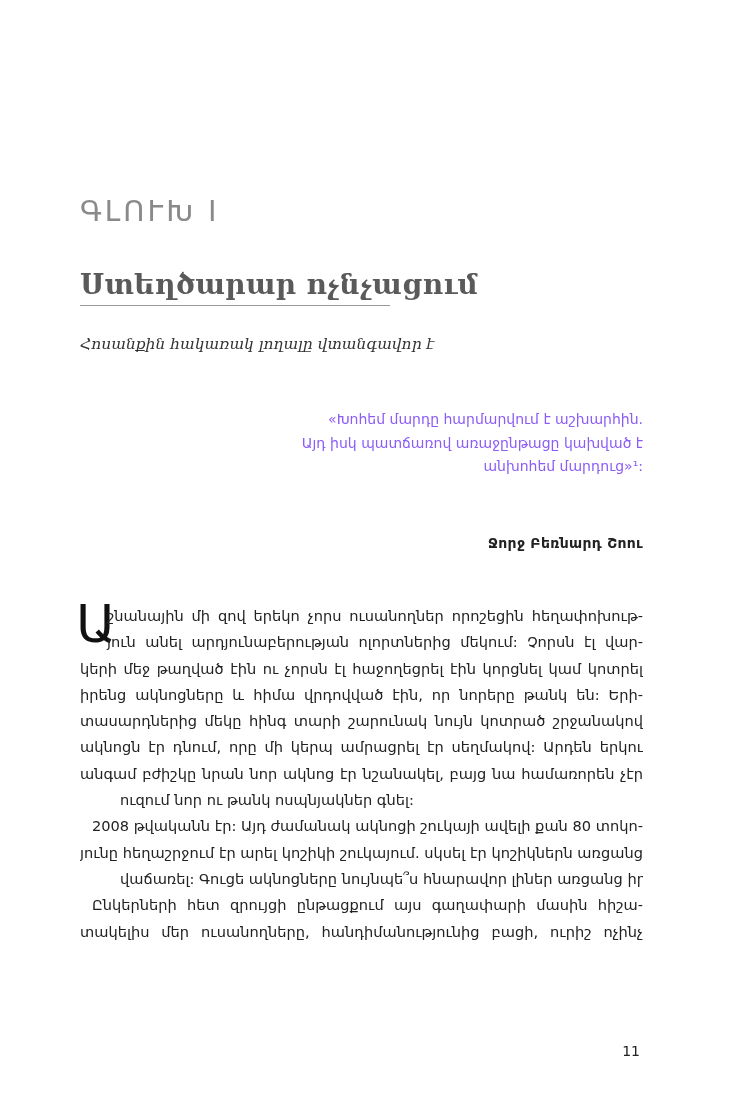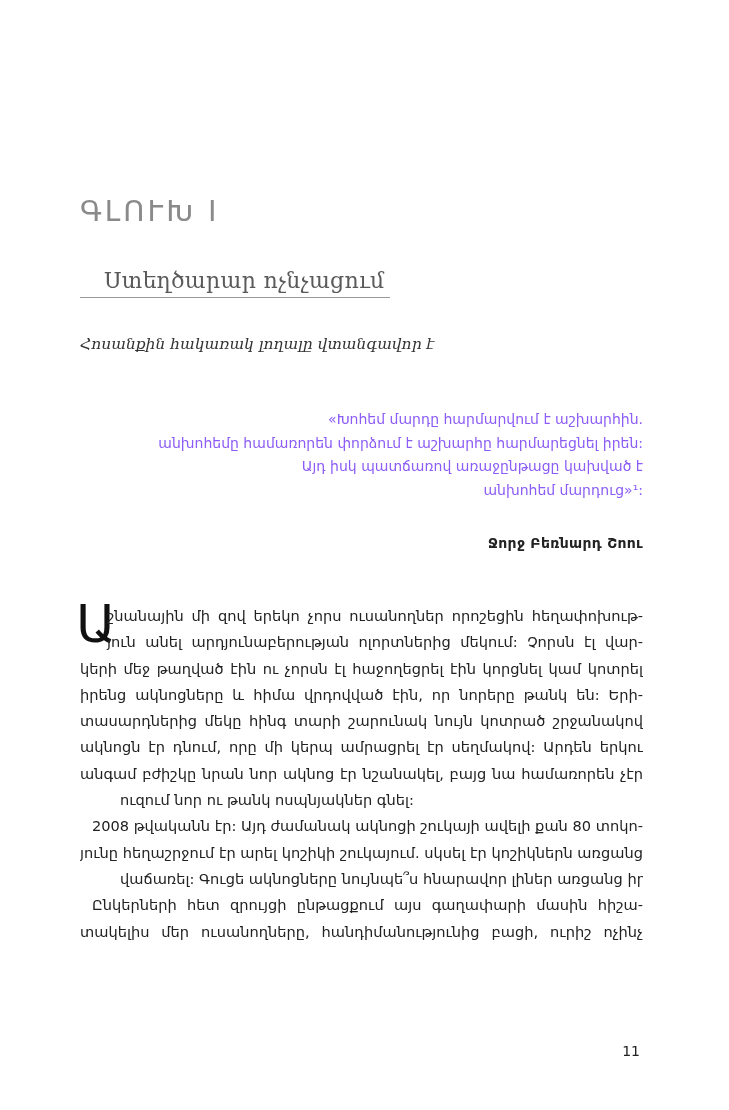--- a/index.html
+++ b/index.html
@@ -3,22 +3,22 @@
   <meta charset="utf-8">
   <style>
     html, body { margin: 0; padding: 0; background: #ffffff; }
     body { width: 729px; height: 1110px; position: relative; overflow: hidden;
            font-family: "DejaVu Sans", sans-serif; color: #1a1a1a; }
     .page { position: absolute; left: 0; top: 0; width: 729px; height: 1110px; }
     .chapter-label { position: absolute; left: 80px; top: 194px; font-size: 29px;
                      color: #8a8a8a; letter-spacing: 3px; font-family: "DejaVu Sans", sans-serif; }
     .title-wrap { position: absolute; left: 80px; top: 268px; width: 310px;
                   border-bottom: 1px solid #9a9a9a; padding-bottom: 4px; }
-    .title { font-family: "DejaVu Serif", serif; font-weight: normal; font-size: 22px;
-             color: #5a5a5a; letter-spacing: 0.3px; white-space: nowrap; margin-left: 24px; }
+    .title { font-family: "DejaVu Serif", serif; font-weight: bold; font-size: 28px;
+             color: #5a5a5a; letter-spacing: 0.3px; white-space: nowrap; }
     .subtitle { position: absolute; left: 80px; top: 335px; font-family: "DejaVu Serif", serif;
                 font-style: italic; font-size: 15.5px; color: #333; white-space: nowrap; }
     .epigraph { position: absolute; right: 86px; top: 408px; text-align: right;
                 font-size: 14px; line-height: 23.5px; color: #8b5cf6; }
     .epigraph .line { display: block; white-space: nowrap; }
     .attribution { position: absolute; right: 86px; top: 535px; font-size: 14px;
                    font-weight: bold; color: #222; white-space: nowrap; letter-spacing: 0.3px; }
     .body-text { position: absolute; left: 80px; top: 603px; width: 563px;
                  font-size: 14.6px; line-height: 26.3px; color: #222; }
     .body-text .line { display: block; white-space: nowrap; text-align: justify;
@@ -38,21 +38,20 @@
   <div class="chapter-label">ԳԼՈՒԽ I</div>
 
   <div class="title-wrap">
     <div class="title">Ստեղծարար ոչնչացում</div>
   </div>
 
   <div class="subtitle">Հոսանքին հակառակ լողալը վտանգավոր է</div>
 
   <div class="epigraph">
     <span class="line">«Խոհեմ մարդը հարմարվում է աշխարհին.</span>
-    <span class="line">անխոհեմը համառորեն փորձում է աշխարհը հարմարեցնել իրեն:</span>
     <span class="line">Այդ իսկ պատճառով առաջընթացը կախված է</span>
     <span class="line">անխոհեմ մարդուց»¹:</span>
   </div>
 
   <div class="attribution">Ջորջ Բեռնարդ Շոու</div>
 
   <div class="drop-cap">Ա</div>
 
   <div class="body-text">
     <span class="line drop-indent">շնանային մի զով երեկո չորս ուսանողներ որոշեցին հեղափոխութ-</span>

